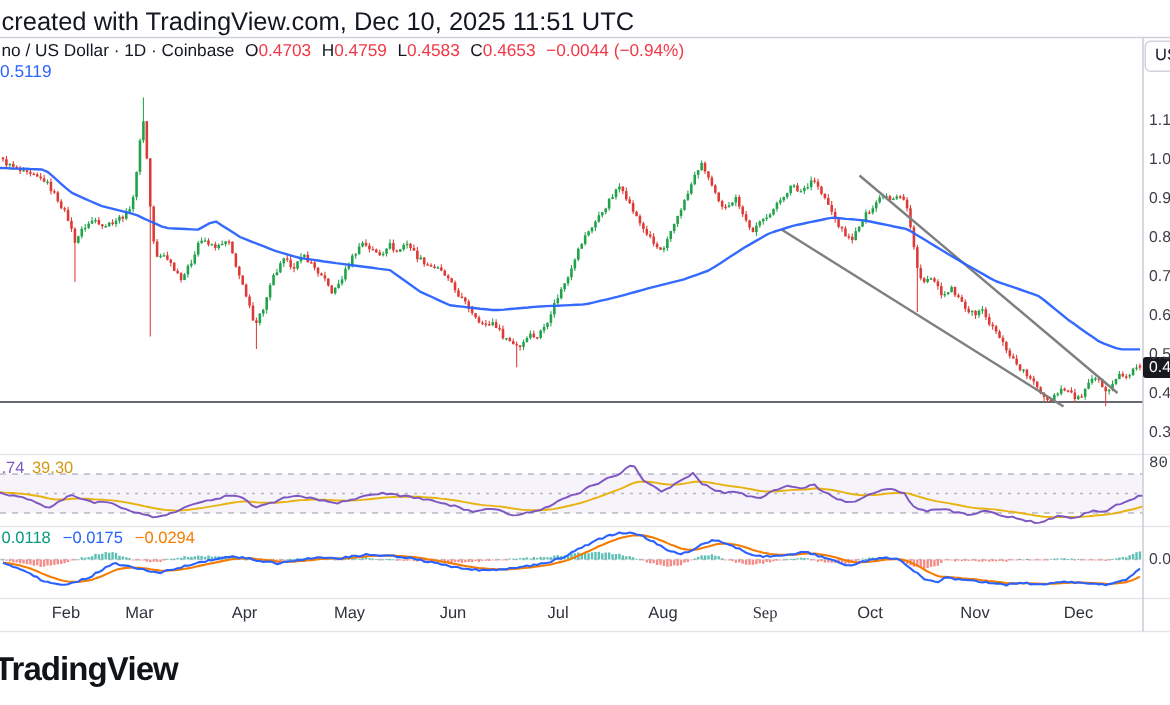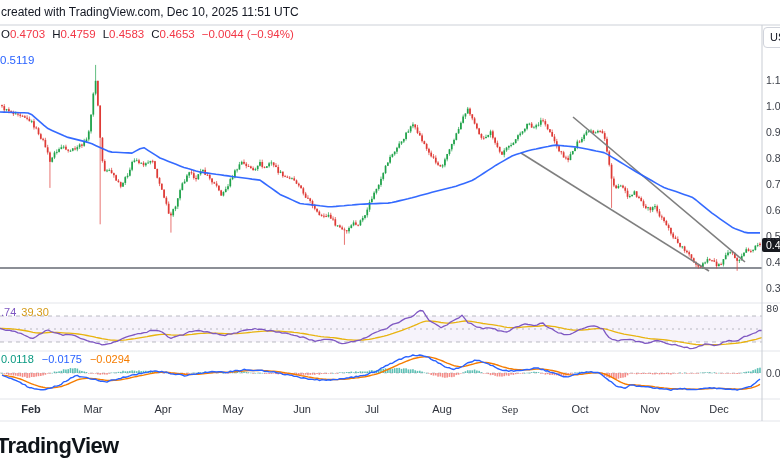--- a/index.html
+++ b/index.html
@@ -1,25 +1,25 @@
 <!DOCTYPE html>
 <html><head>
 <meta charset="utf-8">
 <style>
   html,body{margin:0;padding:0;background:#fff;}
   #app{position:relative;width:780px;height:470px;background:#ffffff;overflow:hidden;
        font-family:"Liberation Sans",sans-serif;-webkit-font-smoothing:antialiased;}
   #chart{position:absolute;left:0;top:0;}
   .txt{position:absolute;white-space:nowrap;}
-  .attribution{left:1px;top:5px;font-size:12px;font-weight:500;color:#131722;}
+  .attribution{left:1px;top:5px;font-size:17px;font-weight:500;color:#131722;}
   .symbol-row{left:1px;top:28px;font-size:11.5px;font-weight:500;color:#131722;display:flex;gap:7px;}
   .symbol-row .pair b{font-weight:500;color:#131722;}
   .symbol-row .pair span{color:#f23645;}
   .red{color:#f23645;}
-  .ma-row{left:0px;top:54px;font-size:11.5px;font-weight:500;color:#2962ff;}
+  .ma-row{left:0px;top:42px;font-size:11.5px;font-weight:500;color:#2962ff;}
   .rsi-row{left:1px;top:306px;font-size:11px;font-weight:500;display:flex;gap:5px;}
   .macd-row{left:1px;top:353px;font-size:11px;font-weight:500;display:flex;gap:8px;}
   .tick-label{position:absolute;left:766px;font-size:10.5px;color:#3a3e47;}
   .month-label{position:absolute;top:403px;font-size:11px;color:#2e323b;text-align:center;width:34px;}
   .price-tag{position:absolute;left:762px;top:238px;width:18px;height:14px;background:#17191f;
              color:#fff;font-size:10.5px;line-height:14px;padding-left:4px;border-radius:2px;overflow:hidden;}
   .usd-button{position:absolute;left:763px;top:27px;width:34px;height:19px;border:1px solid #d1d4dc;
               border-radius:4px;font-size:11px;color:#131722;line-height:19px;padding-left:6px;background:#fff;}
   .logo{position:absolute;left:-4px;top:433px;font-size:22px;font-weight:800;letter-spacing:-0.6px;color:#0f1419;}
 </style>
@@ -1044,20 +1044,21 @@
       <line x1="0" y1="303" x2="780" y2="303" stroke="#e3e5ea" stroke-width="1"></line>
       <line x1="0" y1="351" x2="780" y2="351" stroke="#e3e5ea" stroke-width="1"></line>
       <line x1="0" y1="399" x2="780" y2="399" stroke="#e3e5ea" stroke-width="1"></line>
       <line x1="0" y1="421" x2="780" y2="421" stroke="#e3e5ea" stroke-width="1"></line>
       <line x1="762" y1="25" x2="762" y2="421" stroke="#c9cdd4" stroke-width="1"></line>
     </svg>
 
   <div class="txt attribution">created with TradingView.com, Dec 10, 2025 11:51 UTC</div>
 
   <div class="txt symbol-row">
+    <span>no / US Dollar · 1D · Coinbase</span>
     <span class="pair"><b>O</b><span>0.4703</span></span>
     <span class="pair"><b>H</b><span>0.4759</span></span>
     <span class="pair"><b>L</b><span>0.4583</span></span>
     <span class="pair"><b>C</b><span>0.4653</span></span>
     <span class="red">−0.0044 (−0.94%)</span>
   </div>
 
   <div class="txt ma-row">0.5119</div>
 
   <div class="txt rsi-row">
@@ -1081,21 +1082,21 @@
   <div class="logo">TradingView</div>
 <div class="tick-label" style="top: 74px;">1.10</div>
     <div class="tick-label" style="top: 100px;">1.00</div>
     <div class="tick-label" style="top: 126px;">0.90</div>
     <div class="tick-label" style="top: 152px;">0.80</div>
     <div class="tick-label" style="top: 178px;">0.70</div>
     <div class="tick-label" style="top: 204px;">0.60</div>
     <div class="tick-label" style="top: 230px;">0.50</div>
     <div class="tick-label" style="top: 256px;">0.40</div>
     <div class="tick-label" style="top: 282px;">0.30</div>
-    <div class="month-label" style="left: 14px; font-weight: bold;">Feb</div>
+    <div class="month-label" style="left: 27px;">Feb</div>
     <div class="month-label" style="left: 76px;">Mar</div>
     <div class="month-label" style="left: 146px;">Apr</div>
     <div class="month-label" style="left: 216px;">May</div>
     <div class="month-label" style="left: 285px;">Jun</div>
     <div class="month-label" style="left: 355px;">Jul</div>
     <div class="month-label" style="left: 425px;">Aug</div>
     <div class="month-label" style="left: 493px; font-family: Liberation Serif, serif;">Sep</div>
     <div class="month-label" style="left: 563px;">Oct</div>
     <div class="month-label" style="left: 633px;">Nov</div>
     <div class="month-label" style="left: 702px;">Dec</div>

